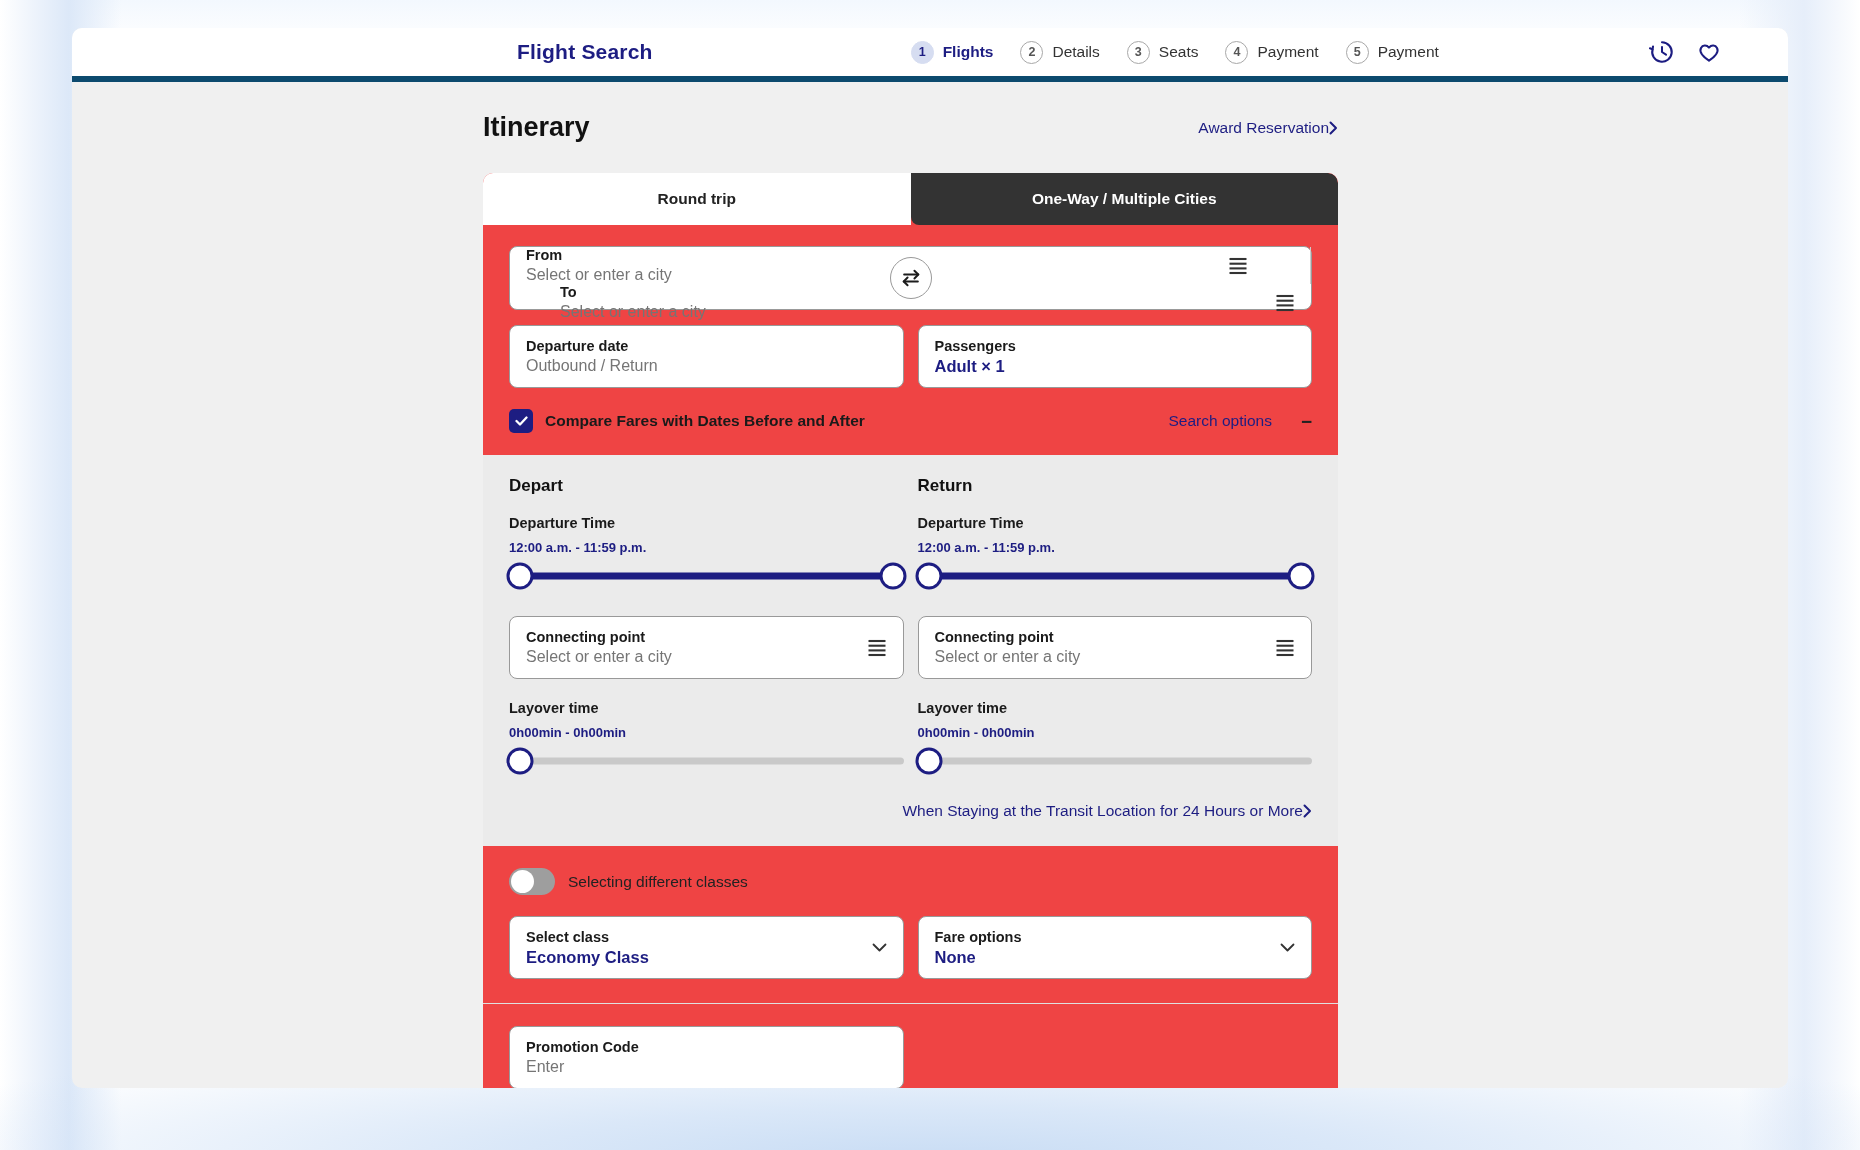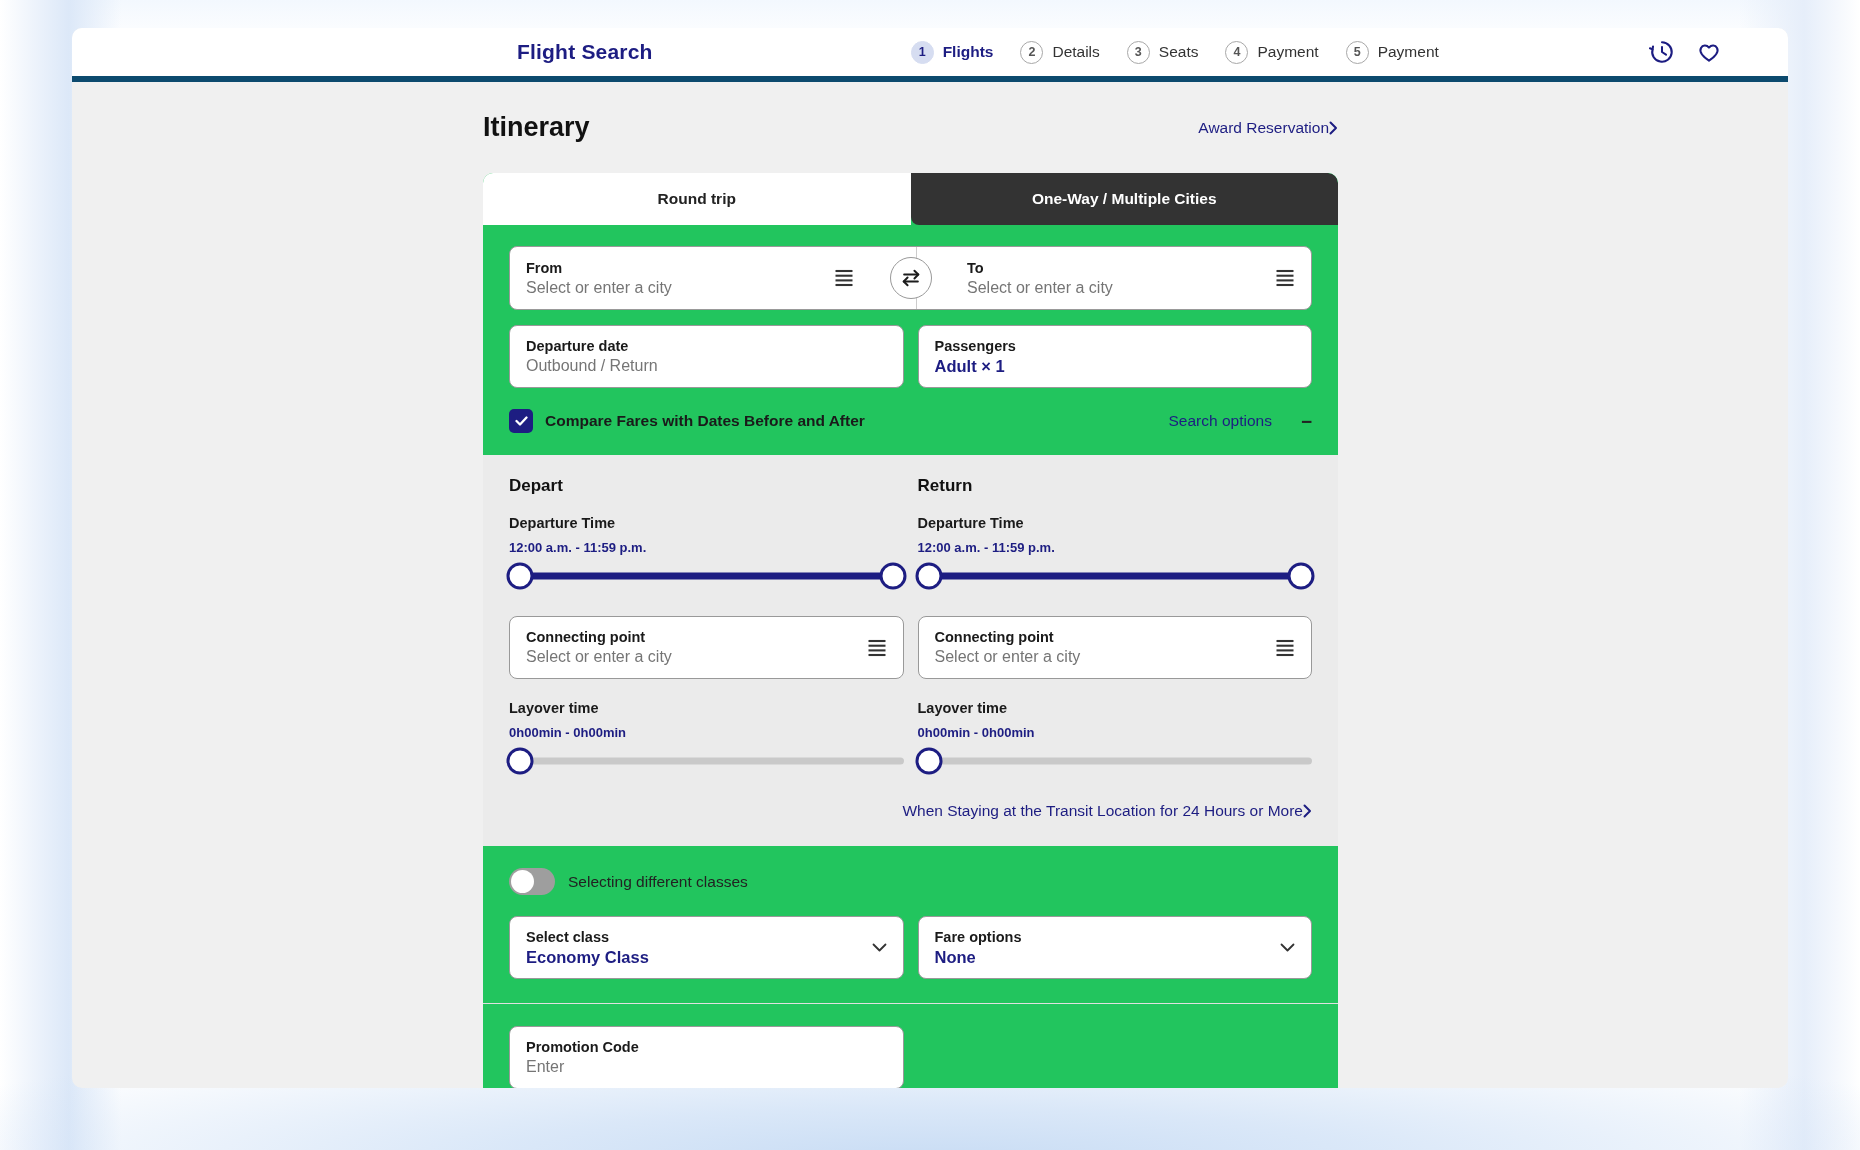--- a/index.html
+++ b/index.html
@@ -35,28 +35,28 @@
   .step.active { color:var(--navy); font-weight:bold; }
   .step.active .num { background:#d6ddf1; border-color:#d6ddf1; color:var(--navy); }
   .header-icons { margin-left:auto; display:flex; align-items:center; gap:21px; }
   .hicon { width:26px; height:26px; cursor:pointer; display:block; }
   
   .content { width:855px; margin-left:411px; }
   .page-head { display:flex; align-items:center; justify-content:space-between; padding-top:30px; margin-bottom:30px; }
   h1 { margin:0; font-size:27px; font-weight:bold; color:#111; }
   .link { color:var(--navy); font-size:15.5px; display:inline-flex; align-items:center; gap:0; cursor:pointer; }
   
-  .card { background:#22c55e; border-radius:10px; overflow:hidden; }
+  .card { background:#ef4444; border-radius:10px; overflow:hidden; }
   .tabs { display:flex; height:52px; }
   .tab { flex:1; display:flex; align-items:center; justify-content:center; font-size:15.5px; font-weight:bold; }
   .tab.active { background:#fff; color:#222; }
   .tab.inactive { background:#333; color:#fff; border-radius:0 10px 0 8px; cursor:pointer;align-items:center; }
   .form-pad { padding:21px 26px 0; }
   
-  .fromto { position:relative; display:flex; height:64px; border:1px solid var(--bdr); border-radius:8px; background:#fff; }
+  .fromto { position:relative; display:flex; height:64px; border:1px solid var(--bdr); border-radius:8px; background:#fff;flex-direction:column; }
   .ft-half { flex:1; display:flex; align-items:center; position:relative; cursor:pointer; }
   .ft-half.left  { padding:0 62px 0 16px; border-right:1px solid #ccc; }
   .ft-half.right { padding:0 16px 0 50px; }
   .f-col { display:flex; flex-direction:column; gap:3px; flex:1; min-width:0; }
   .f-label { font-size:14.5px; font-weight:bold; color:var(--ink); }
   .f-ph { font-size:16px; color:var(--ph); }
   .f-value { font-size:16.5px; font-weight:bold; color:var(--navy); }
   .swap-btn {
     position:absolute; left:50%; top:50%; transform:translate(-50%,-50%); z-index:2;
     width:42px; height:42px; border-radius:50%; background:#fff; border:1px solid var(--bdr);

